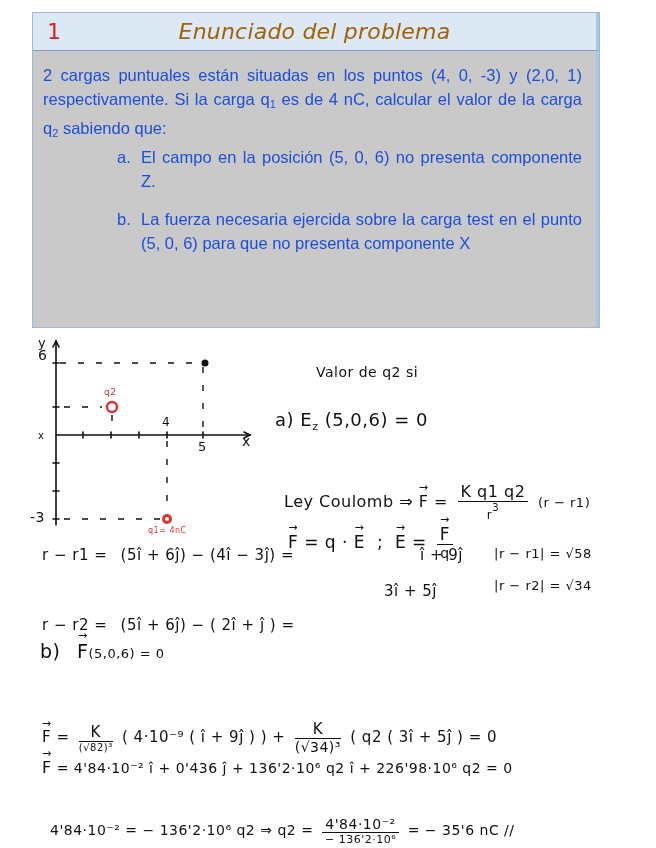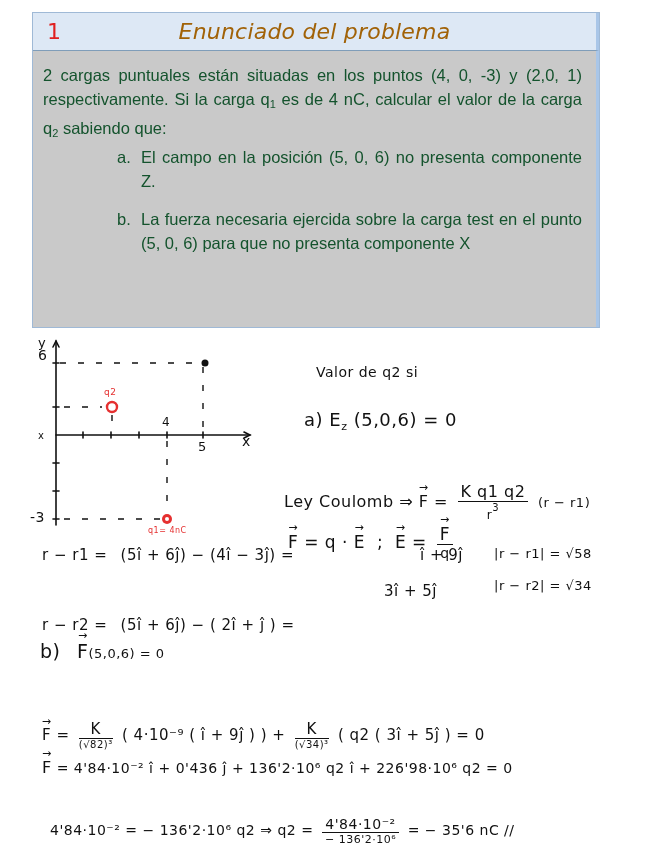--- a/index.html
+++ b/index.html
@@ -12,21 +12,21 @@
   .problem-header { position: absolute; left: 0; top: 0; right: 0; height: 38px;
                     background: #dde8f5; border-bottom: 1px solid #7f9db9;
                     border-right: 3px solid #a9c6e8; box-sizing: border-box; }
   .problem-number { position: absolute; left: 14px; top: 6px; font-size: 22px;
                     color: #e02020; font-family: "DejaVu Sans", sans-serif; }
   .problem-title { position: absolute; left: 0; right: 0; top: 6px; text-align: center;
                    font-size: 22px; font-style: italic; color: #a16207;
                    font-family: "DejaVu Sans", sans-serif; letter-spacing: 0.2px; }
   .problem-body { position: absolute; left: 0; top: 38px; right: 0; bottom: 0;
                   background: #c9c9c9; border-right: 3px solid #a9c6e8; box-sizing: border-box;
-                  padding: 12px 14px 0 10px; font-size: 16.5px; line-height: 24px; color: #14532d; }
+                  padding: 12px 14px 0 10px; font-size: 16.5px; line-height: 24px; color: #1d4ed8; }
   .problem-body p { margin: 0; text-align: justify; }
   .sub { font-size: 11px; vertical-align: -3px; }
   .items { margin: 0; padding: 0; list-style: none; }
   .items li { position: relative; padding-left: 98px; text-align: justify; }
   .items li .marker { position: absolute; left: 74px; top: 0; }
   .items li.item-b { margin-top: 14px; }
 
   
   .hand { position: absolute; font-family: "DejaVu Sans", sans-serif; color: #111;
           white-space: nowrap; font-size: 17px; letter-spacing: 0.5px; }
@@ -116,21 +116,21 @@
   <span class="hand" style="left:10px;top:174px;font-size:14px;">-3</span>
   <span class="hand" style="left:222px;top:98px;font-size:14px;">x</span>
   <span class="hand" style="left:142px;top:80px;font-size:12px;">4</span>
   <span class="hand" style="left:178px;top:104px;font-size:13px;">5</span>
   <span class="hand red" style="left:84px;top:52px;font-size:9px;">q2</span>
   <span class="hand red" style="left:128px;top:191px;font-size:8px;">q1= 4nC</span>
 </div>
 
 <div class="hand" style="left:316px;top:364px;font-size:14px;">Valor de q2 si</div>
 
-<div class="hand" style="left:275px;top:409px;font-size:18px;margin-left:29px;">
+<div class="hand" style="left:275px;top:409px;font-size:18px;">
   <span>a) E</span><span class="subs">z</span><span> (5,0,6) = 0</span>
 </div>
 
 <div class="hand" style="left:284px;top:466px;font-size:16px;">
   <span>Ley Coulomb ⇒</span>
   <span class="vec">F</span>
   <span>=</span>
   <span class="frac">
     <span class="num">K  q1 q2</span>
     <span class="den"><span>r</span><span class="sup">3</span></span>
@@ -172,21 +172,21 @@
 <div class="hand" style="left:42px;top:704px;font-size:15px;">
   <span class="vec">F</span>
   <span>=</span>
   <span class="frac">
     <span class="num">K</span>
     <span class="den" style="font-size:10px">(√82)³</span>
   </span>
   <span>( 4·10⁻⁹ ( î + 9ĵ ) )  +</span>
   <span class="frac">
     <span class="num">K</span>
-    <span class="den" style="font-size:10px">(√34)³</span>
+    <span class="den" style="font-size:14px">(√34)³</span>
   </span>
   <span>( q2 ( 3î + 5ĵ ) = 0</span>
 </div>
 
 <div class="hand" style="left:42px;top:758px;font-size:14px;">
   <span class="vec" style="font-size:16px">F</span>
   <span>=   4'84·10⁻² î  +  0'436 ĵ  +  136'2·10⁶ q2 î  +  226'98·10⁶ q2 = 0</span>
 </div>
 
 <div class="hand" style="left:50px;top:800px;font-size:14px;">

